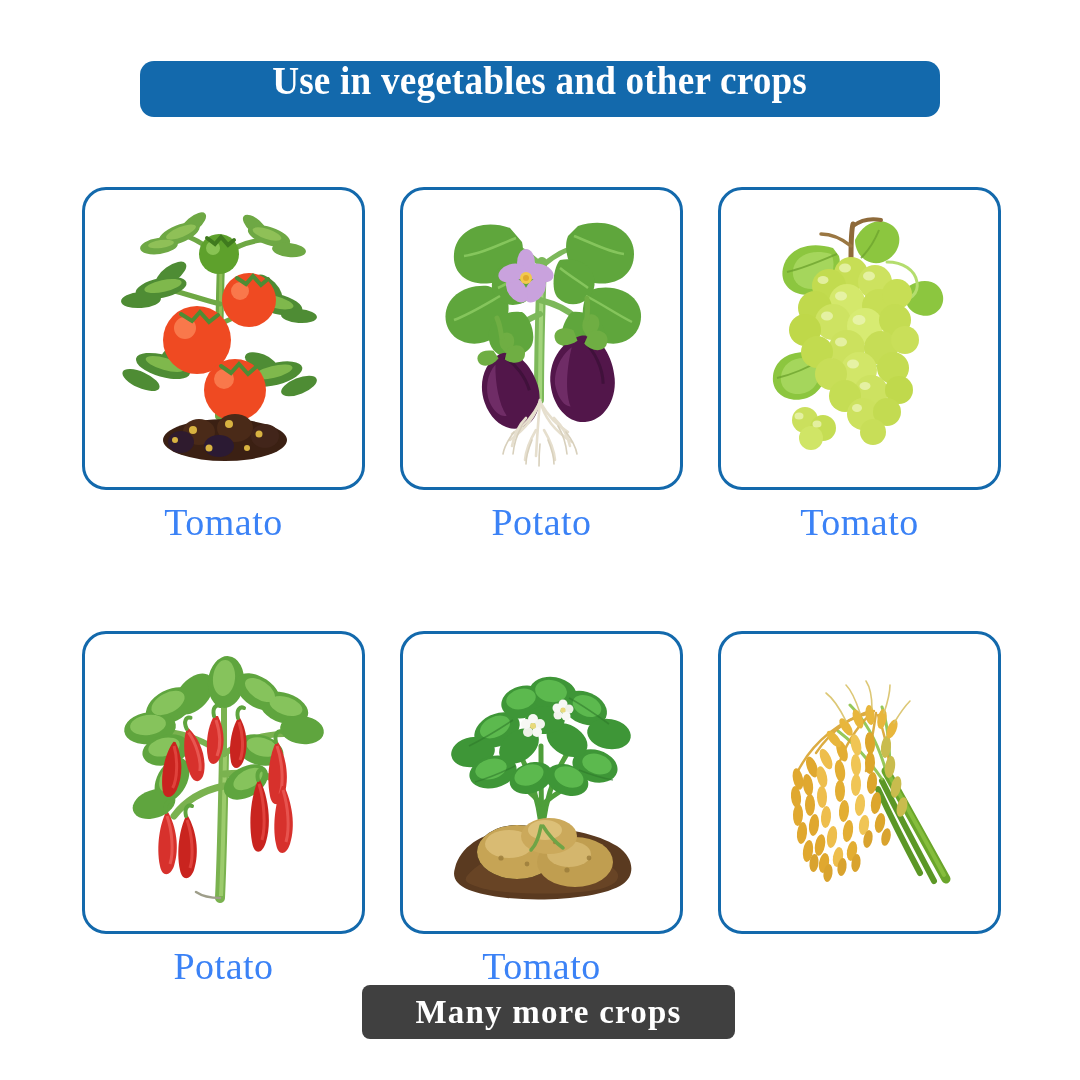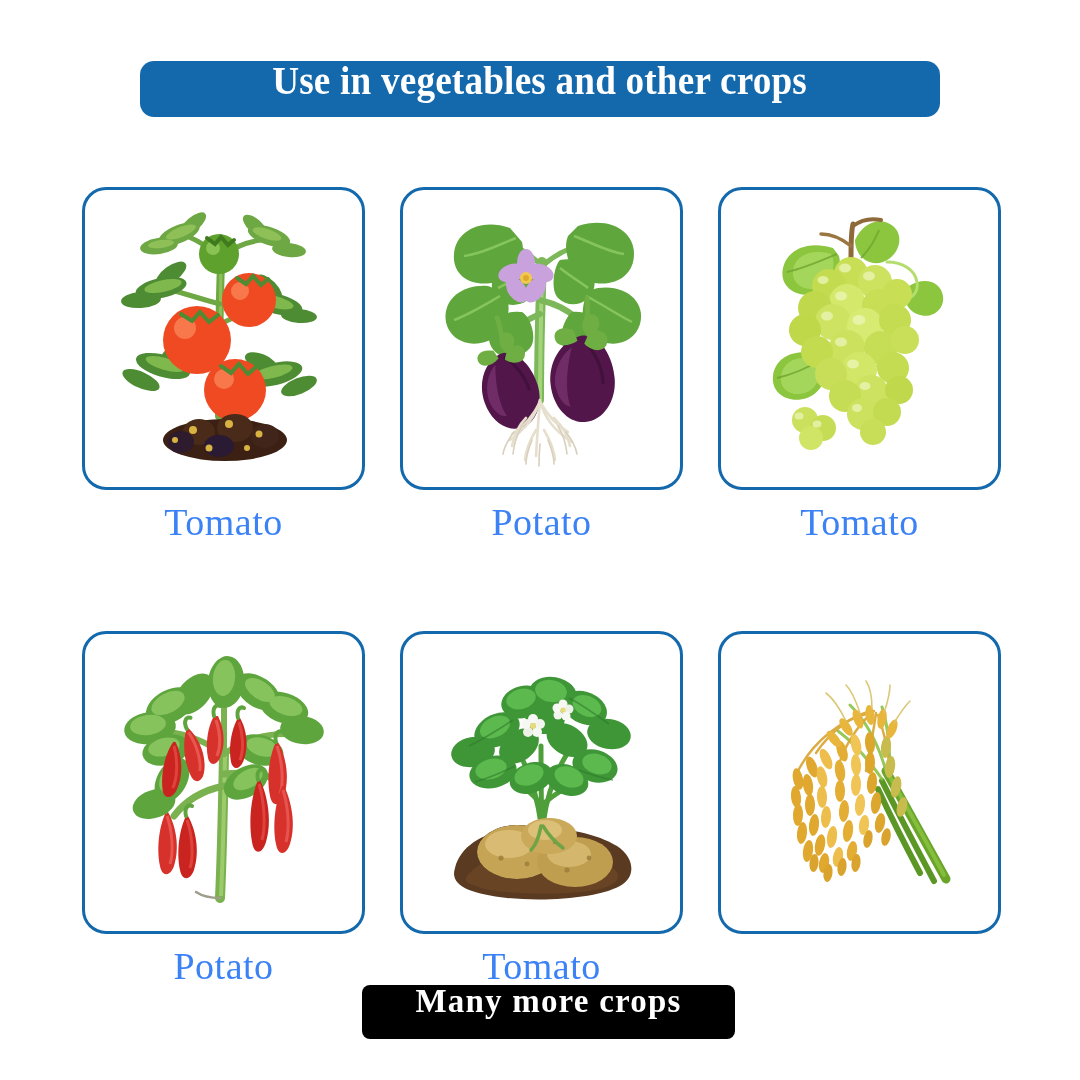--- a/index.html
+++ b/index.html
@@ -87,23 +87,24 @@
     letter-spacing: 0.5px;
   }
 
   
   .footer-banner {
     position: absolute;
     left: 362px;
     top: 985px;
     width: 373px;
     height: 54px;
-    background: #000000;
+    background: #404040;
     border-radius: 8px;
     display: flex;
+    align-items: center;
     justify-content: center;
   }
   .footer-banner-text {
     color: #ffffff;
     font-family: "Liberation Serif", "DejaVu Serif", serif;
     font-size: 33px;
     font-weight: 700;
     letter-spacing: 1.2px;
     white-space: nowrap;
     line-height: 1;

